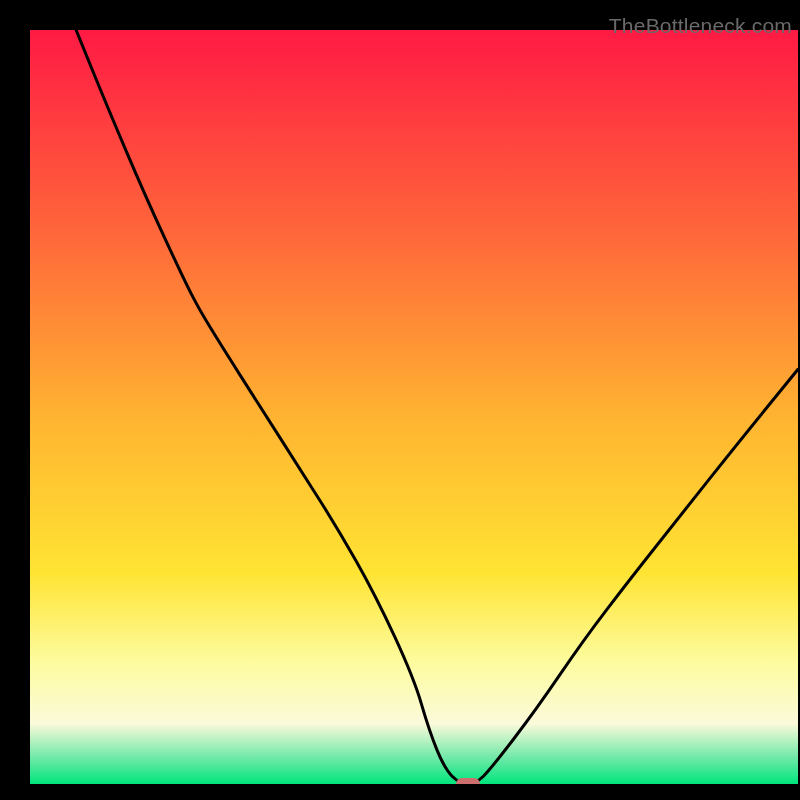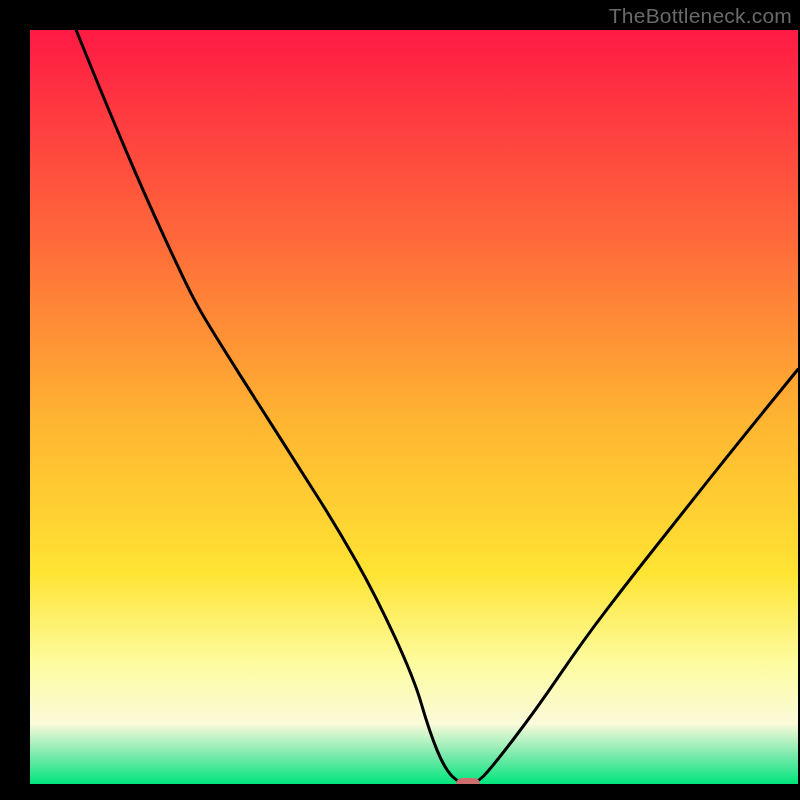--- a/index.html
+++ b/index.html
@@ -6,21 +6,21 @@
     margin: 0;
     padding: 0;
     width: 800px;
     height: 800px;
     background: #000;
     position: relative;
     font-family: Arial, Helvetica, sans-serif;
   }
   .watermark {
     position: absolute;
-    top: 4px;
+    top: 14px;
     right: 8px;
     color: #6a6a6a;
     font-size: 21px;
     font-weight: 400;
     z-index: 10;
     letter-spacing: 0.2px;
   }
   .plot-area {
     position: absolute;
     left: 30px;

